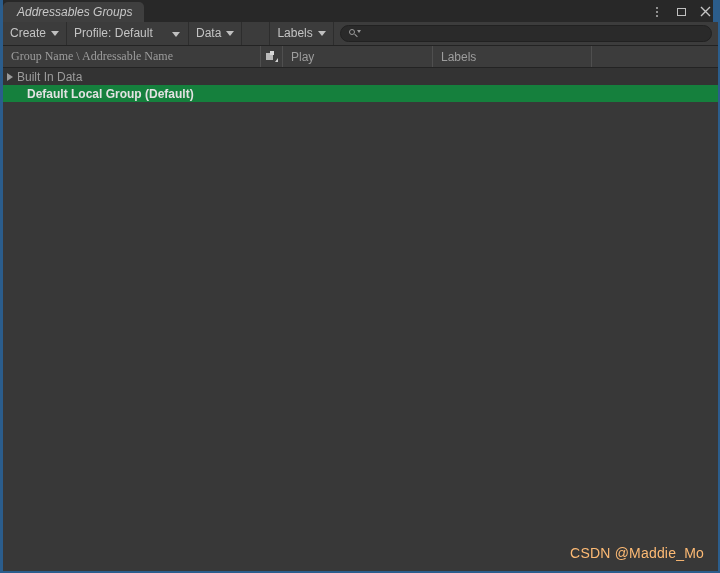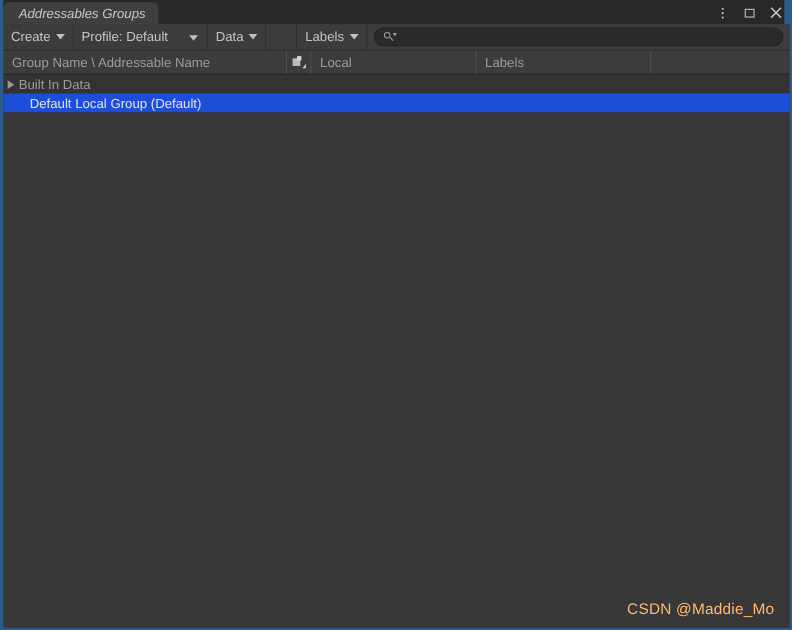--- a/index.html
+++ b/index.html
@@ -209,21 +209,21 @@
     position: relative;
     display: flex;
     align-items: center;
     color: #9d9d9d;
     font-size: 12px;
     padding-left: 8px;
     box-sizing: border-box;
     border-right: 1px solid #4f4f4f;
     white-space: nowrap;
   }
-  .col.c1 { width: 258px; }
+  .col.c1 { width: 258px; font-family: Liberation Serif, serif; }
   .col.c2 { width: 22px; padding-left: 0; justify-content: center; }
   .col.c3 { width: 150px; }
   .col.c4 { width: 159px; }
   .col.c5 { flex: 1; border-right: none; }
 
   .assetglyph {
     position: relative;
     width: 11px; height: 11px;
   }
   .assetglyph .bk {
@@ -258,21 +258,21 @@
   .row {
     position: relative;
     height: 17px;
     display: flex;
     align-items: center;
     font-size: 12px;
     white-space: nowrap;
     box-sizing: border-box;
   }
   .row.alt { background: #333333; }
-  .row.selected { background: #1d4ed8; }
+  .row.selected { background: #15803d; font-weight: bold; }
   .row .twisty {
     width: 14px;
     flex: none;
     display: flex;
     align-items: center;
     justify-content: center;
   }
   .row .twisty .tri {
     width: 0; height: 0;
     border-top: 4px solid transparent;
@@ -374,21 +374,21 @@
       <span>Group Name \ Addressable Name</span>
     </div>
     <div class="col c2">
       <span class="assetglyph">
         <span class="bk"></span>
           <span class="fr"></span>
           <span class="ar"></span>
       </span>
     </div>
     <div class="col c3">
-      <span>Local</span>
+      <span>Play</span>
     </div>
     <div class="col c4">
       <span>Labels</span>
     </div>
     <div class="col c5">
       <span></span>
     </div>
   </div>
 
   <div class="treearea">

